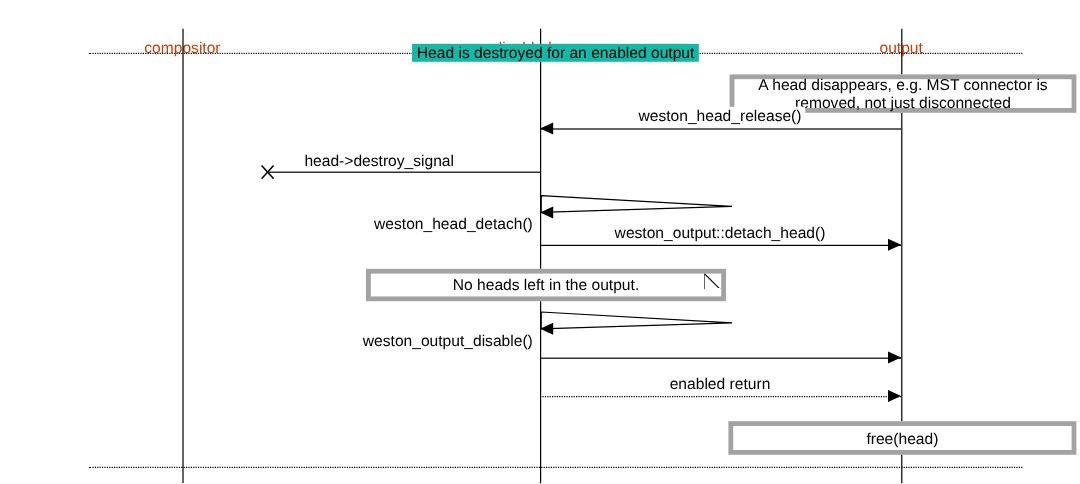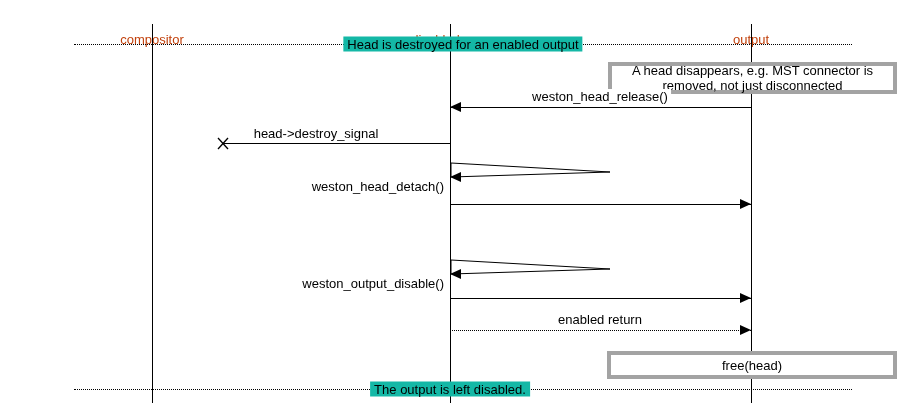--- a/index.html
+++ b/index.html
@@ -143,35 +143,44 @@
   <div class="msg-label" style="left:316px; top:126px;">head-&gt;destroy_signal</div>
 
   <svg class="selfcall" style="left:450px; top:160px;" width="165" height="22">
     <path d="M 1 3 L 160 12 L 1 17 Z" fill="none" stroke="#000" stroke-width="1"></path>
   </svg>
   <div class="arrowhead-left" style="left:450px; top:172px;"></div>
   <div class="msg-label left-of" style="left:448px; top:161px;">weston_head_detach()</div>
 
   <div class="msg-line" style="left:450px; top:204px; width:301px;"></div>
   <div class="arrowhead-right" style="left:740px; top:199px;"></div>
+  <div class="msg-label" style="left:600px; top:186px;">weston_output::detach_head()</div>
 
+  <div class="note" style="left:305px; top:224px; width:300px; height:27px;">
+    <span class="note-text">No heads left in the output.</span>
+    <svg class="note-fold" width="14" height="14">
+      <path d="M 0 0 L 13 13 L 0 13 Z" fill="#ffffff" stroke="none"></path>
+      <line x1="0" y1="0" x2="13" y2="13" stroke="#000" stroke-width="1"></line>
+      <line x1="0" y1="13" x2="13" y2="13" stroke="#ffffff" stroke-width="2"></line>
+      <line x1="0" y1="0" x2="0" y2="13" stroke="#000" stroke-width="1"></line>
+    </svg>
+  </div>
 
   <svg class="selfcall" style="left:450px; top:257px;" width="165" height="22">
     <path d="M 1 3 L 160 12 L 1 17 Z" fill="none" stroke="#000" stroke-width="1"></path>
   </svg>
   <div class="arrowhead-left" style="left:450px; top:269px;"></div>
   <div class="msg-label left-of" style="left:448px; top:258px;">weston_output_disable()</div>
 
   <div class="msg-line" style="left:450px; top:298px; width:301px;"></div>
   <div class="arrowhead-right" style="left:740px; top:293px;"></div>
 
   <div class="msg-line dotted" style="left:450px; top:330px; width:301px;"></div>
   <div class="arrowhead-right" style="left:740px; top:325px;"></div>
   <div class="msg-label" style="left:600px; top:312px;">enabled return</div>
 
   <div class="note" style="left:607px; top:351px; width:290px; height:28px;">
     <span class="note-text">free(head)</span>
   </div>
 
   <div class="separator" style="left:74px; top:389px; width:778px;"></div>
-  <div class="separator-label" style="left:450px; top:389px;">The output is left disabled.</div>
 
 </div>
 
 </body></html>

